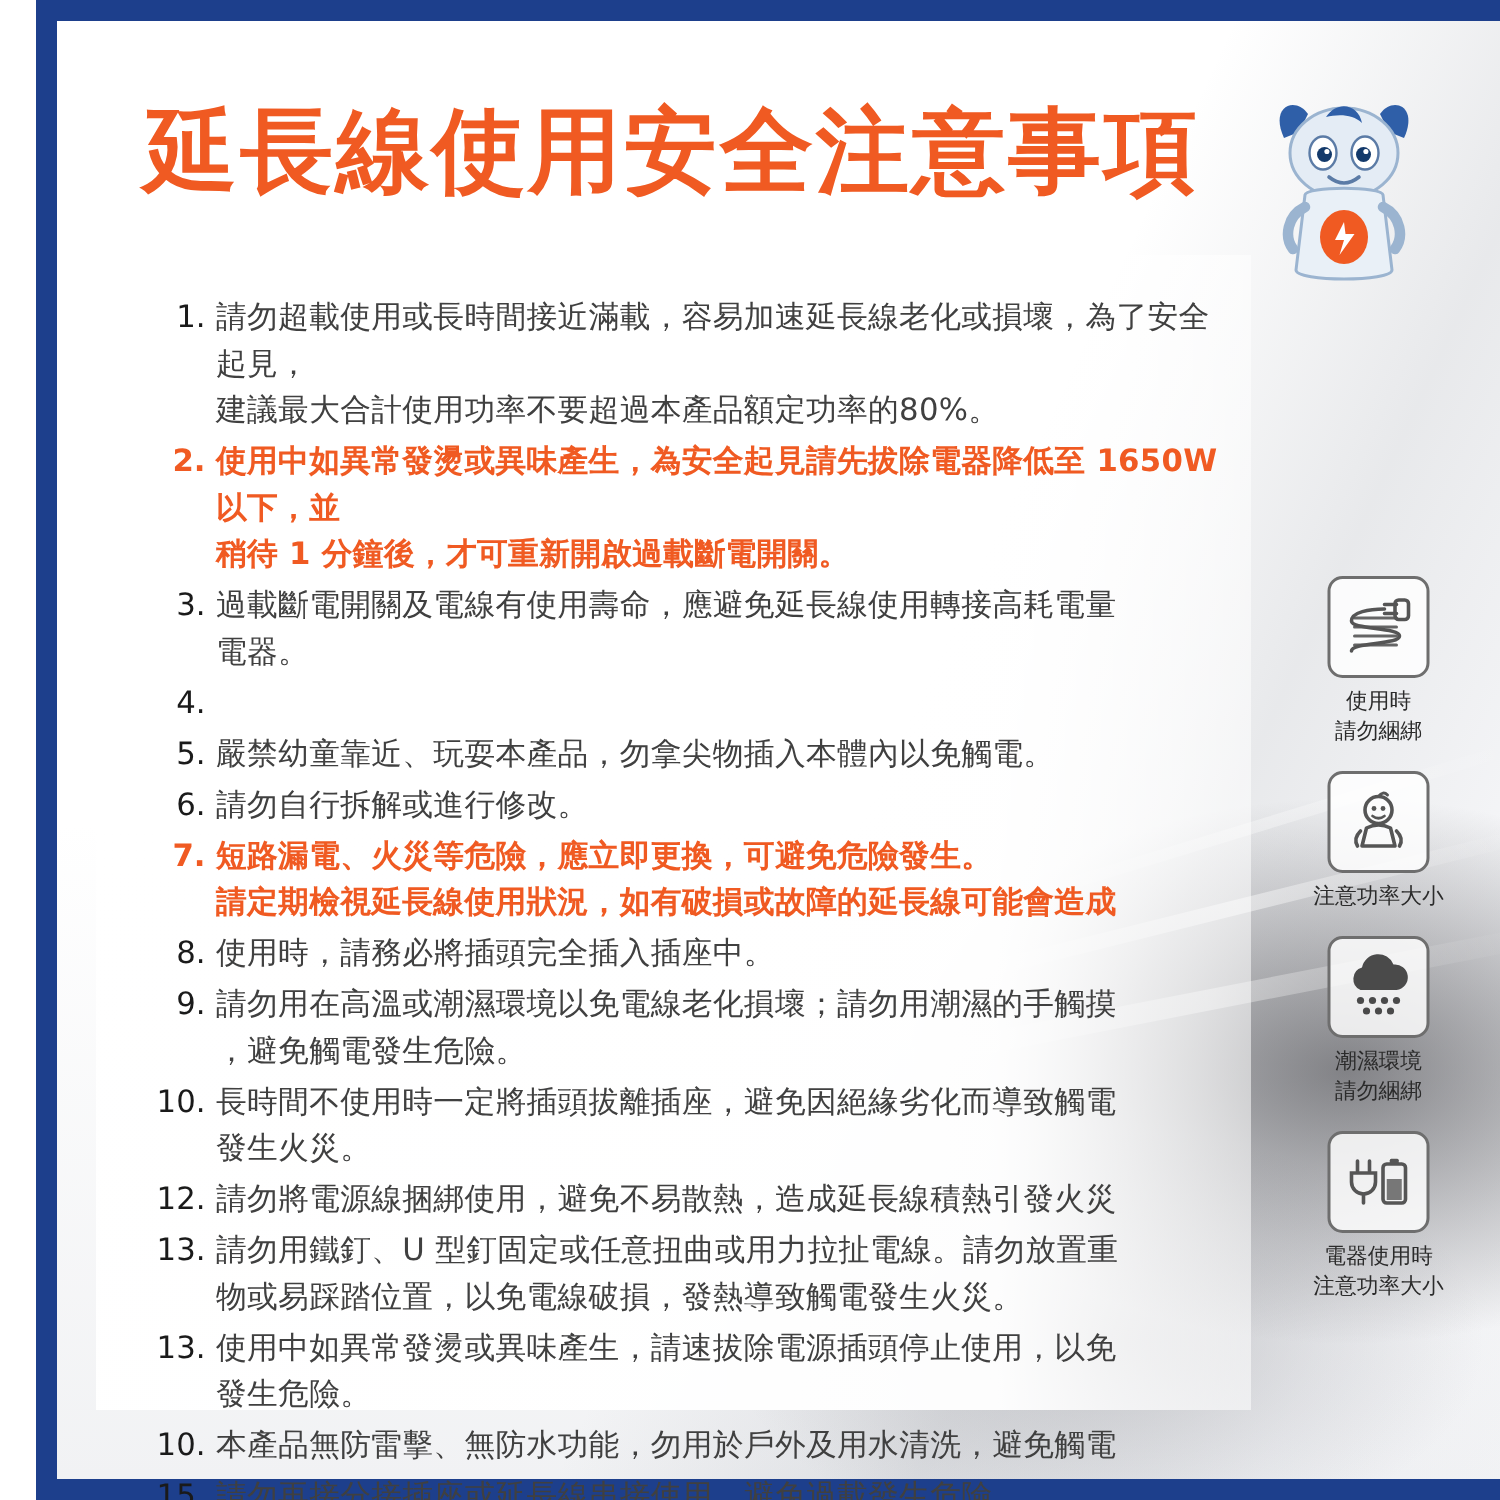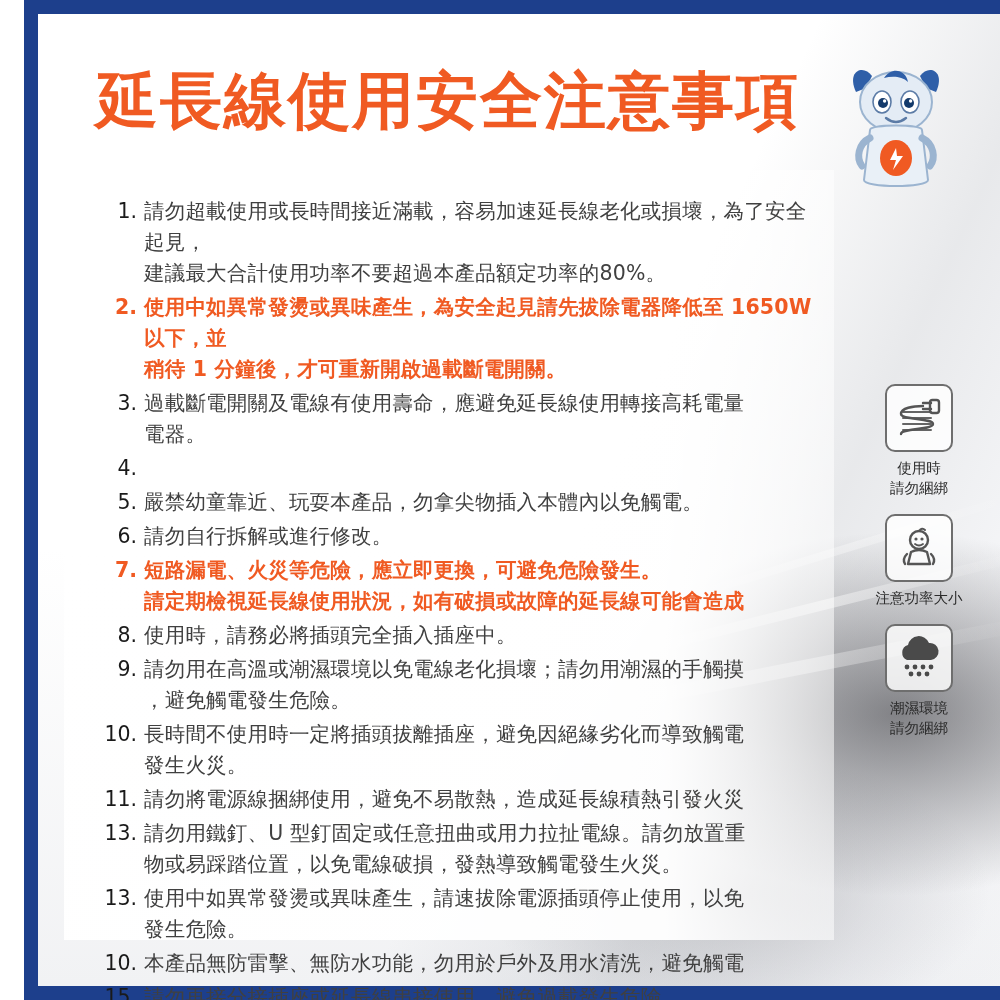--- a/index.html
+++ b/index.html
@@ -273,21 +273,21 @@
 
     <div class="item">
       <div class="num">10.</div>
       <div class="txt">
         <div>長時間不使用時一定將插頭拔離插座，避免因絕緣劣化而導致觸電</div>
         <div>發生火災。</div>
       </div>
     </div>
 
     <div class="item">
-      <div class="num">11.</div>
+      <div class="num">12.</div>
       <div class="txt">
         <div>請勿將電源線捆綁使用，避免不易散熱，造成延長線積熱引發火災</div>
       </div>
     </div>
 
     <div class="item">
       <div class="num">13.</div>
       <div class="txt">
         <div>請勿用鐵釘、U 型釘固定或任意扭曲或用力拉扯電線。請勿放置重</div>
         <div>物或易踩踏位置，以免電線破損，發熱導致觸電發生火災。</div>
@@ -366,16 +366,32 @@
           <circle cx="26" cy="40" r="2.4" fill="#4a4a4a"></circle>
           <circle cx="34" cy="40" r="2.4" fill="#4a4a4a"></circle>
         </svg>
       </div>
       <div class="icon-caption">
         <span>潮濕環境</span>
         <span class="l2">請勿綑綁</span>
       </div>
     </div>
 
+    <div class="icon-block">
+      <div class="icon-box">
+        <svg width="52" height="48" viewBox="0 0 52 48">
+          <path d="M12 10 v7 M20 10 v7" stroke="#555" stroke-width="2.4" stroke-linecap="round"></path>
+          <path d="M8 18 h16 v6 a8 8 0 0 1 -16 0 Z" fill="none" stroke="#555" stroke-width="2.4"></path>
+          <path d="M16 32 v6" stroke="#555" stroke-width="2.4" stroke-linecap="round"></path>
+          <rect x="29" y="12" width="15" height="26" rx="2.5" fill="none" stroke="#555" stroke-width="2.4"></rect>
+          <rect x="33.5" y="8.5" width="6" height="4" rx="1" fill="#555"></rect>
+          <rect x="31.5" y="22" width="10" height="14" fill="#777"></rect>
+        </svg>
+      </div>
+      <div class="icon-caption">
+        <span>電器使用時</span>
+        <span class="l2">注意功率大小</span>
+      </div>
+    </div>
 
   </div>
 
 </div>
 
 </body></html>

